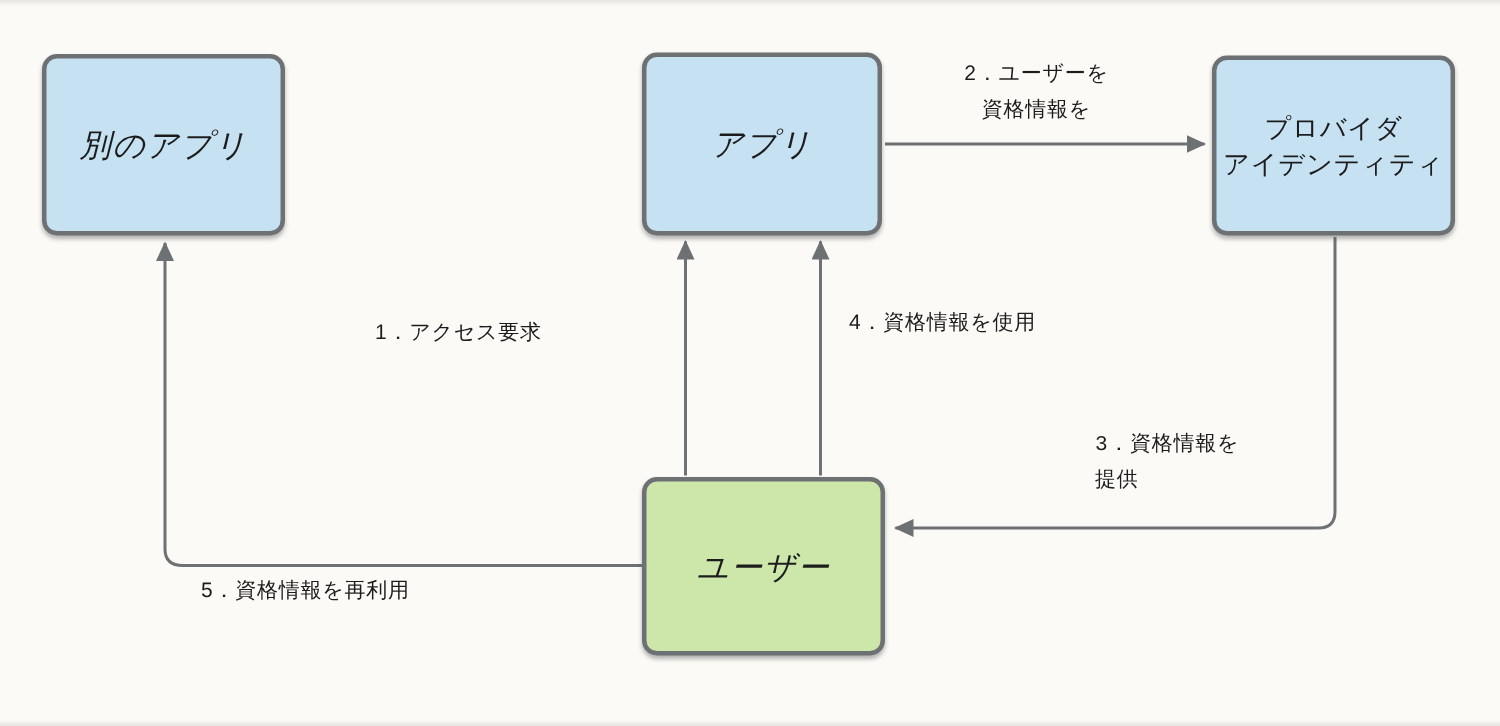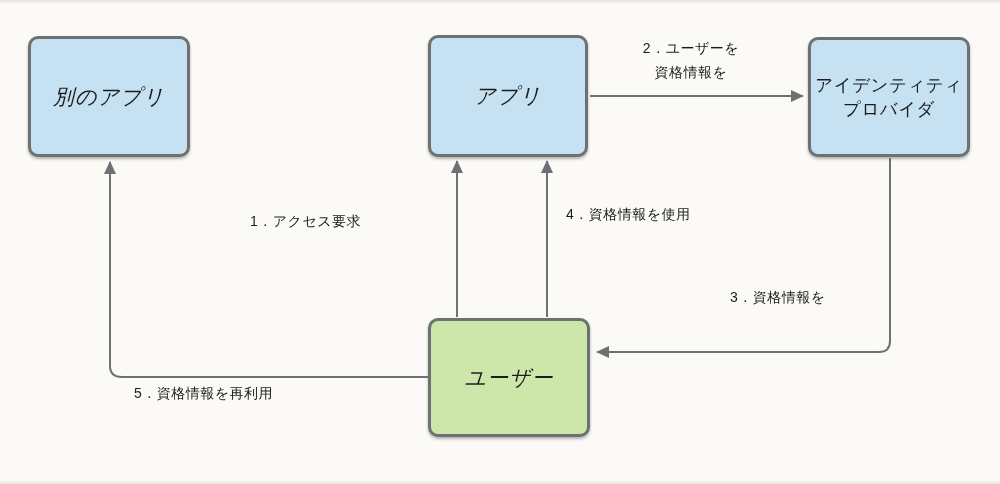--- a/index.html
+++ b/index.html
@@ -55,21 +55,21 @@
 
   .edge-label {
     position: absolute;
     font-size: 14px;
     color: var(--text);
     white-space: nowrap;
     letter-spacing: 0.5px;
   }
   #edge1-label { left: 250px; top: 213px; }
   #edge2-label { left: 605px; top: 36px; width: 172px; text-align: center; line-height: 24px; }
-  #edge3-label { left: 730px; top: 285px; line-height: 24px; }
+  #edge3-label { left: 730px; top: 285px; line-height: 24px; font-family: Liberation Mono, monospace; }
   #edge4-label { left: 566px; top: 206px; }
   #edge5-label { left: 134px; top: 341px; margin-top: 44px; }
   .lbl-line { display: block; }
 </style>
 </head>
 <body>
 
 <div class="canvas">
 
   <svg class="edges" width="1000" height="484">
@@ -87,37 +87,38 @@
 
   <div class="node" id="node-other-app" style="background: rgb(198, 226, 242);">
     <span class="node-label">別のアプリ</span>
   </div>
 
   <div class="node" id="node-app" style="background: rgb(198, 226, 242);">
     <span class="node-label">アプリ</span>
   </div>
 
   <div class="node" id="node-idp" style="background: rgb(198, 226, 242);">
+    <span class="node-label-sm">プロバイダ</span>
     <span class="node-label-sm">アイデンティティ</span>
-    <span class="node-label-sm">プロバイダ</span>
   </div>
 
   <div class="node" id="node-user" style="background: rgb(205, 230, 170); text-align: right;">
     <span class="node-label">ユーザー</span>
   </div>
 
   <div class="edge-label" id="edge1-label">1．アクセス要求</div>
 
   <div class="edge-label" id="edge2-label">
     <span class="lbl-line">2．ユーザーを</span>
     <span class="lbl-line">資格情報を</span>
   </div>
 
   <div class="edge-label" id="edge3-label">
     <span class="lbl-line">3．資格情報を</span>
+    <span class="lbl-line">提供</span>
   </div>
 
   <div class="edge-label" id="edge4-label">4．資格情報を使用</div>
 
   <div class="edge-label" id="edge5-label">5．資格情報を再利用</div>
 
   <div class="smudge-top"></div>
   <div class="smudge-bottom"></div>
 </div>
 

